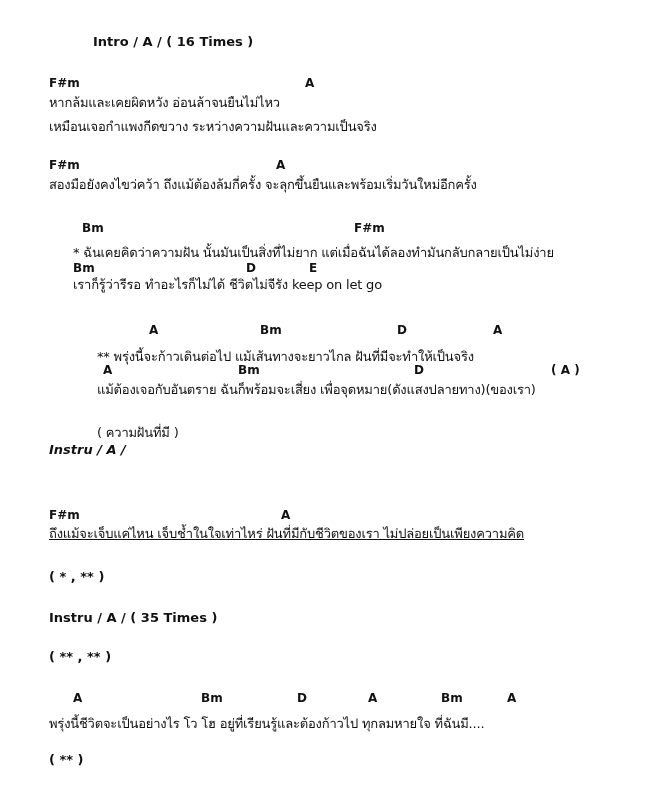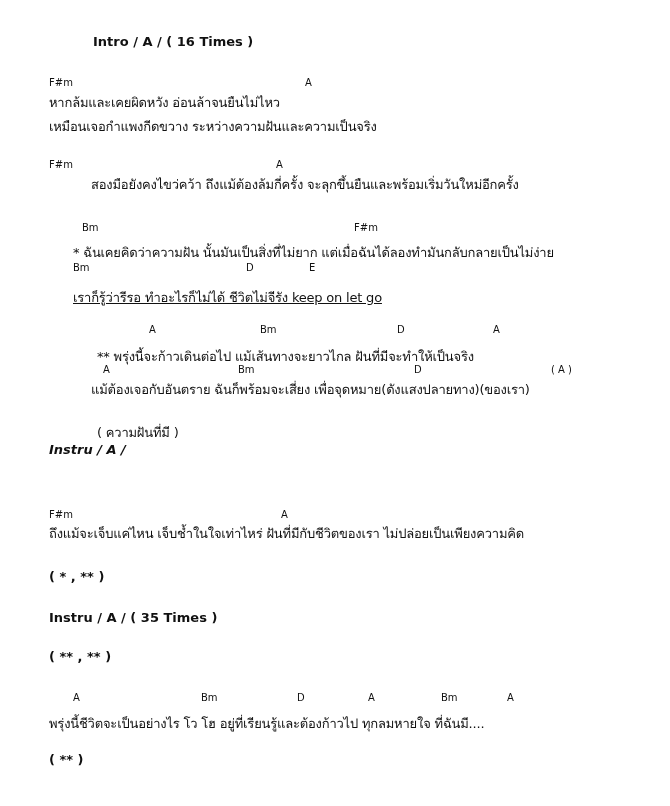--- a/index.html
+++ b/index.html
@@ -6,64 +6,64 @@
   body {
     width: 670px; height: 806px; position: relative; overflow: hidden;
     font-family: "DejaVu Sans", "Liberation Sans", sans-serif;
     color: #111111;
   }
   .line {
     position: absolute; white-space: nowrap;
     font-size: 13px; line-height: 16px;
   }
   .bold { font-weight: bold; }
-  .chord { position: absolute; white-space: nowrap; font-weight: normal; font-size: 10px; line-height: 16px; }
+  .chord { position: absolute; white-space: nowrap; font-weight: bold; font-size: 12px; line-height: 16px; }
   .lyric { font-size: 13px; letter-spacing: -0.2px; }
 </style>
 </head>
 <body>
 
 <div>
 
   <div class="line bold" style="left:49px;top:34px;margin-left:44px;">Intro  / A / ( 16 Times )</div>
 
   <div class="chord" style="left:49px;top:75px;">F#m</div>
   <div class="chord" style="left:305px;top:75px;">A</div>
   <div class="line lyric" style="left:49px;top:95px;"> หากล้มและเคยผิดหวัง อ่อนล้าจนยืนไม่ไหว</div>
 
   <div class="line lyric" style="left:49px;top:119px;">เหมือนเจอกำแพงกีดขวาง ระหว่างความฝันและความเป็นจริง</div>
   <div class="chord" style="left:49px;top:157px;">F#m</div>
   <div class="chord" style="left:276px;top:157px;">A</div>
-  <div class="line lyric" style="left:49px;top:177px;margin-left:42px;"> สองมือยังคงไขว่คว้า ถึงแม้ต้องล้มกี่ครั้ง  จะลุกขึ้นยืนและพร้อมเริ่มวันใหม่อีกครั้ง</div>
+  <div class="line lyric" style="left:49px;top:177px;"> สองมือยังคงไขว่คว้า ถึงแม้ต้องล้มกี่ครั้ง  จะลุกขึ้นยืนและพร้อมเริ่มวันใหม่อีกครั้ง</div>
 
   <div class="chord" style="left:82px;top:220px;">Bm</div>
   <div class="chord" style="left:354px;top:220px;">F#m</div>
   <div class="line lyric" style="left:73px;top:239px;margin-top:6px;">* ฉันเคยคิดว่าความฝัน นั้นมันเป็นสิ่งที่ไม่ยาก แต่เมื่อฉันได้ลองทำมันกลับกลายเป็นไม่ง่าย</div>
   <div class="chord" style="left:73px;top:260px;">Bm</div>
   <div class="chord" style="left:246px;top:260px;">D</div>
   <div class="chord" style="left:309px;top:260px;">E</div>
-  <div class="line lyric" style="left:73px;top:290px;text-decoration:underline;">เราก็รู้ว่ารีรอ ทำอะไรก็ไม่ได้ ชีวิตไม่จีรัง keep on let go</div>
+  <div class="line lyric" style="left:73px;top:277px;">เราก็รู้ว่ารีรอ ทำอะไรก็ไม่ได้ ชีวิตไม่จีรัง keep on let go</div>
 
   <div class="chord" style="left:149px;top:322px;">A</div>
   <div class="chord" style="left:260px;top:322px;">Bm</div>
   <div class="chord" style="left:397px;top:322px;">D</div>
   <div class="chord" style="left:493px;top:322px;">A</div>
   <div class="line lyric" style="left:97px;top:341px;margin-top:8px;">** พรุ่งนี้จะก้าวเดินต่อไป แม้เส้นทางจะยาวไกล ฝันที่มีจะทำให้เป็นจริง</div>
   <div class="chord" style="left:103px;top:362px;">A</div>
   <div class="chord" style="left:238px;top:362px;">Bm</div>
   <div class="chord" style="left:414px;top:362px;">D</div>
   <div class="chord" style="left:551px;top:362px;">( A )</div>
-  <div class="line lyric" style="left:91px;top:382px;">แม้ต้องเจอกับอันตราย ฉันก็พร้อมจะเสี่ยง เพื่อจุดหมาย(ดังแสงปลายทาง)(ของเรา)</div>
+  <div class="line lyric" style="left:97px;top:382px;">แม้ต้องเจอกับอันตราย ฉันก็พร้อมจะเสี่ยง เพื่อจุดหมาย(ดังแสงปลายทาง)(ของเรา)</div>
   <div class="line lyric" style="left:97px;top:425px;">( ความฝันที่มี )</div>
 
   <div class="line bold" style="left:49px;top:442px;font-style:italic;">Instru  / A /</div>
 
   <div class="chord" style="left:49px;top:507px;">F#m</div>
   <div class="chord" style="left:281px;top:507px;">A</div>
-  <div class="line lyric" style="left:49px;top:526px;"> ถึงแม้จะเจ็บแค่ไหน เจ็บช้ำในใจเท่าไหร่ ฝันที่มีกับชีวิตของเรา ไม่ปล่อยเป็นเพียงความคิด</div>
+  <div class="line lyric" style="left:49px;top:526px;text-decoration:underline;"> ถึงแม้จะเจ็บแค่ไหน เจ็บช้ำในใจเท่าไหร่ ฝันที่มีกับชีวิตของเรา ไม่ปล่อยเป็นเพียงความคิด</div>
 
   <div class="line bold" style="left:49px;top:569px;">( * , ** )</div>
 
   <div class="line bold" style="left:49px;top:610px;">Instru  / A / ( 35 Times )</div>
 
   <div class="line bold" style="left:49px;top:649px;">( ** , ** )</div>
 
   <div class="chord" style="left:73px;top:690px;">A</div>
   <div class="chord" style="left:201px;top:690px;">Bm</div>
   <div class="chord" style="left:297px;top:690px;">D</div>

